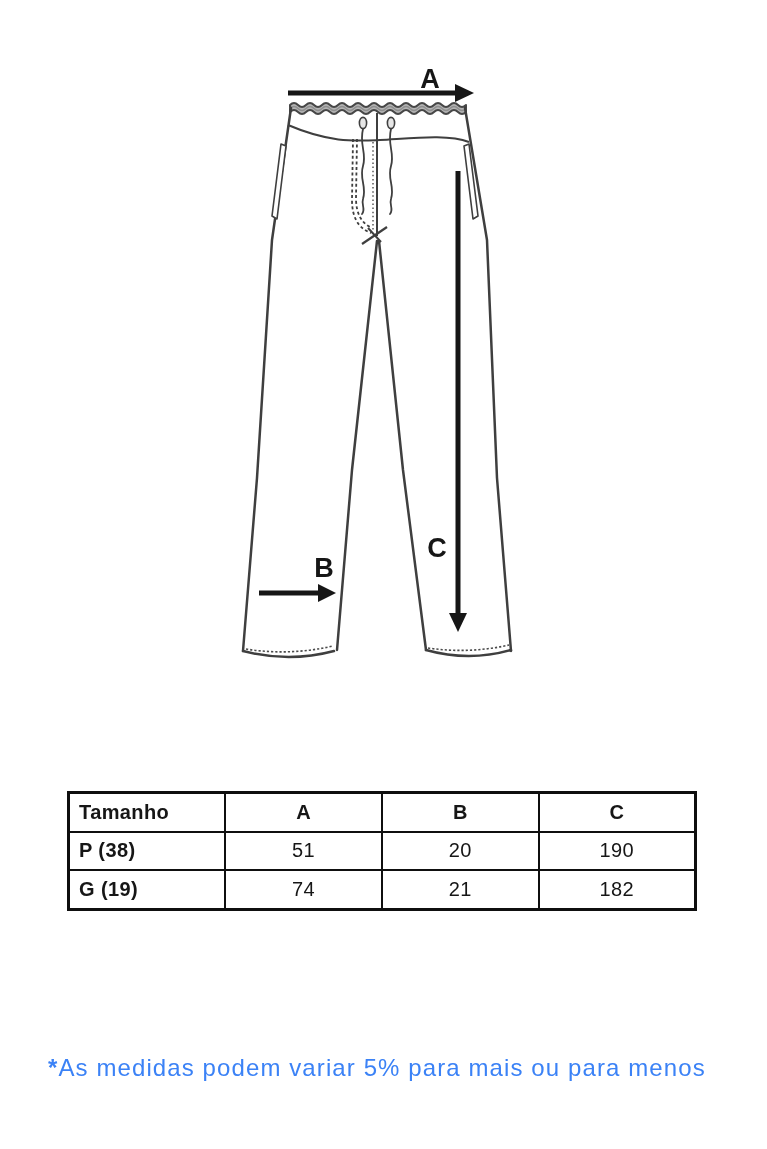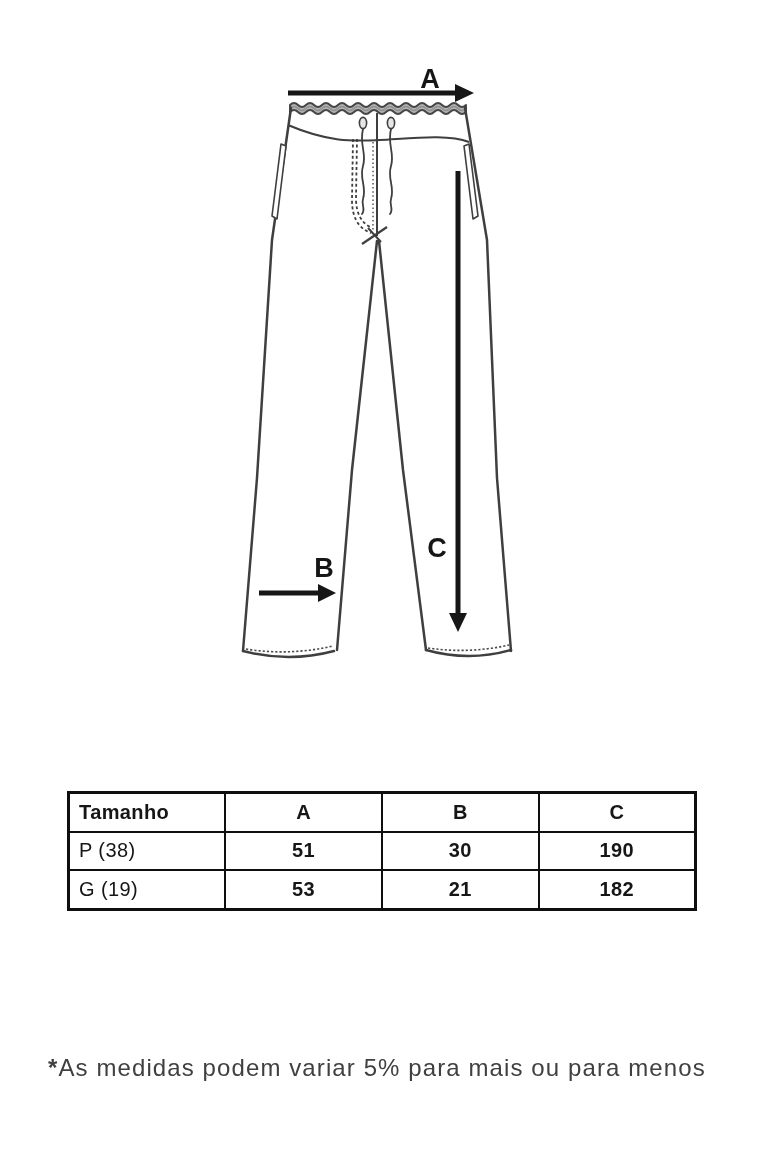--- a/index.html
+++ b/index.html
@@ -19,26 +19,26 @@
   table.size-table th, table.size-table td {
     border:2px solid #0f0f0f;
     height:36.6px; padding:0;
     font-size:20px; color:#161616; text-align:center;
     letter-spacing:0.4px;
   }
   table.size-table th { font-weight:700;margin-top:38px; }
   table.size-table th.first, table.size-table td.first {
     text-align:left; padding-left:9px;
   }
-  table.size-table td { font-weight:700; }
-  table.size-table td.first { font-weight:400; }
+  table.size-table td { font-weight:400; }
+  table.size-table td.first { font-weight:700; }
 
   .footnote {
     position:absolute; left:48px; top:1054px; width:700px;
-    font-size:24px; letter-spacing:1.1px; color:#404040; white-space:nowrap;
+    font-size:24px; letter-spacing:1.1px; color:#3b82f6; white-space:nowrap;
   }
   .footnote .star { font-weight:700; }
 </style>
 </head>
 <body>
 
 <div>
 
   <svg class="diagram-svg" width="767" height="700" viewBox="0 0 767 700">
 
@@ -109,26 +109,26 @@
         <th class="first">Tamanho</th>
         <th>A</th>
         <th>B</th>
         <th>C</th>
       </tr>
     </thead>
     <tbody>
       <tr>
         <td class="first">P (38)</td>
         <td>51</td>
-        <td>30</td>
+        <td>20</td>
         <td>190</td>
       </tr>
       <tr>
         <td class="first">G (19)</td>
-        <td>53</td>
+        <td>74</td>
         <td>21</td>
         <td>182</td>
       </tr>
     </tbody>
   </table>
 
   <div class="footnote"><span class="star">*</span><span>As medidas podem variar 5% para mais ou para menos</span></div>
 
 </div>
 

